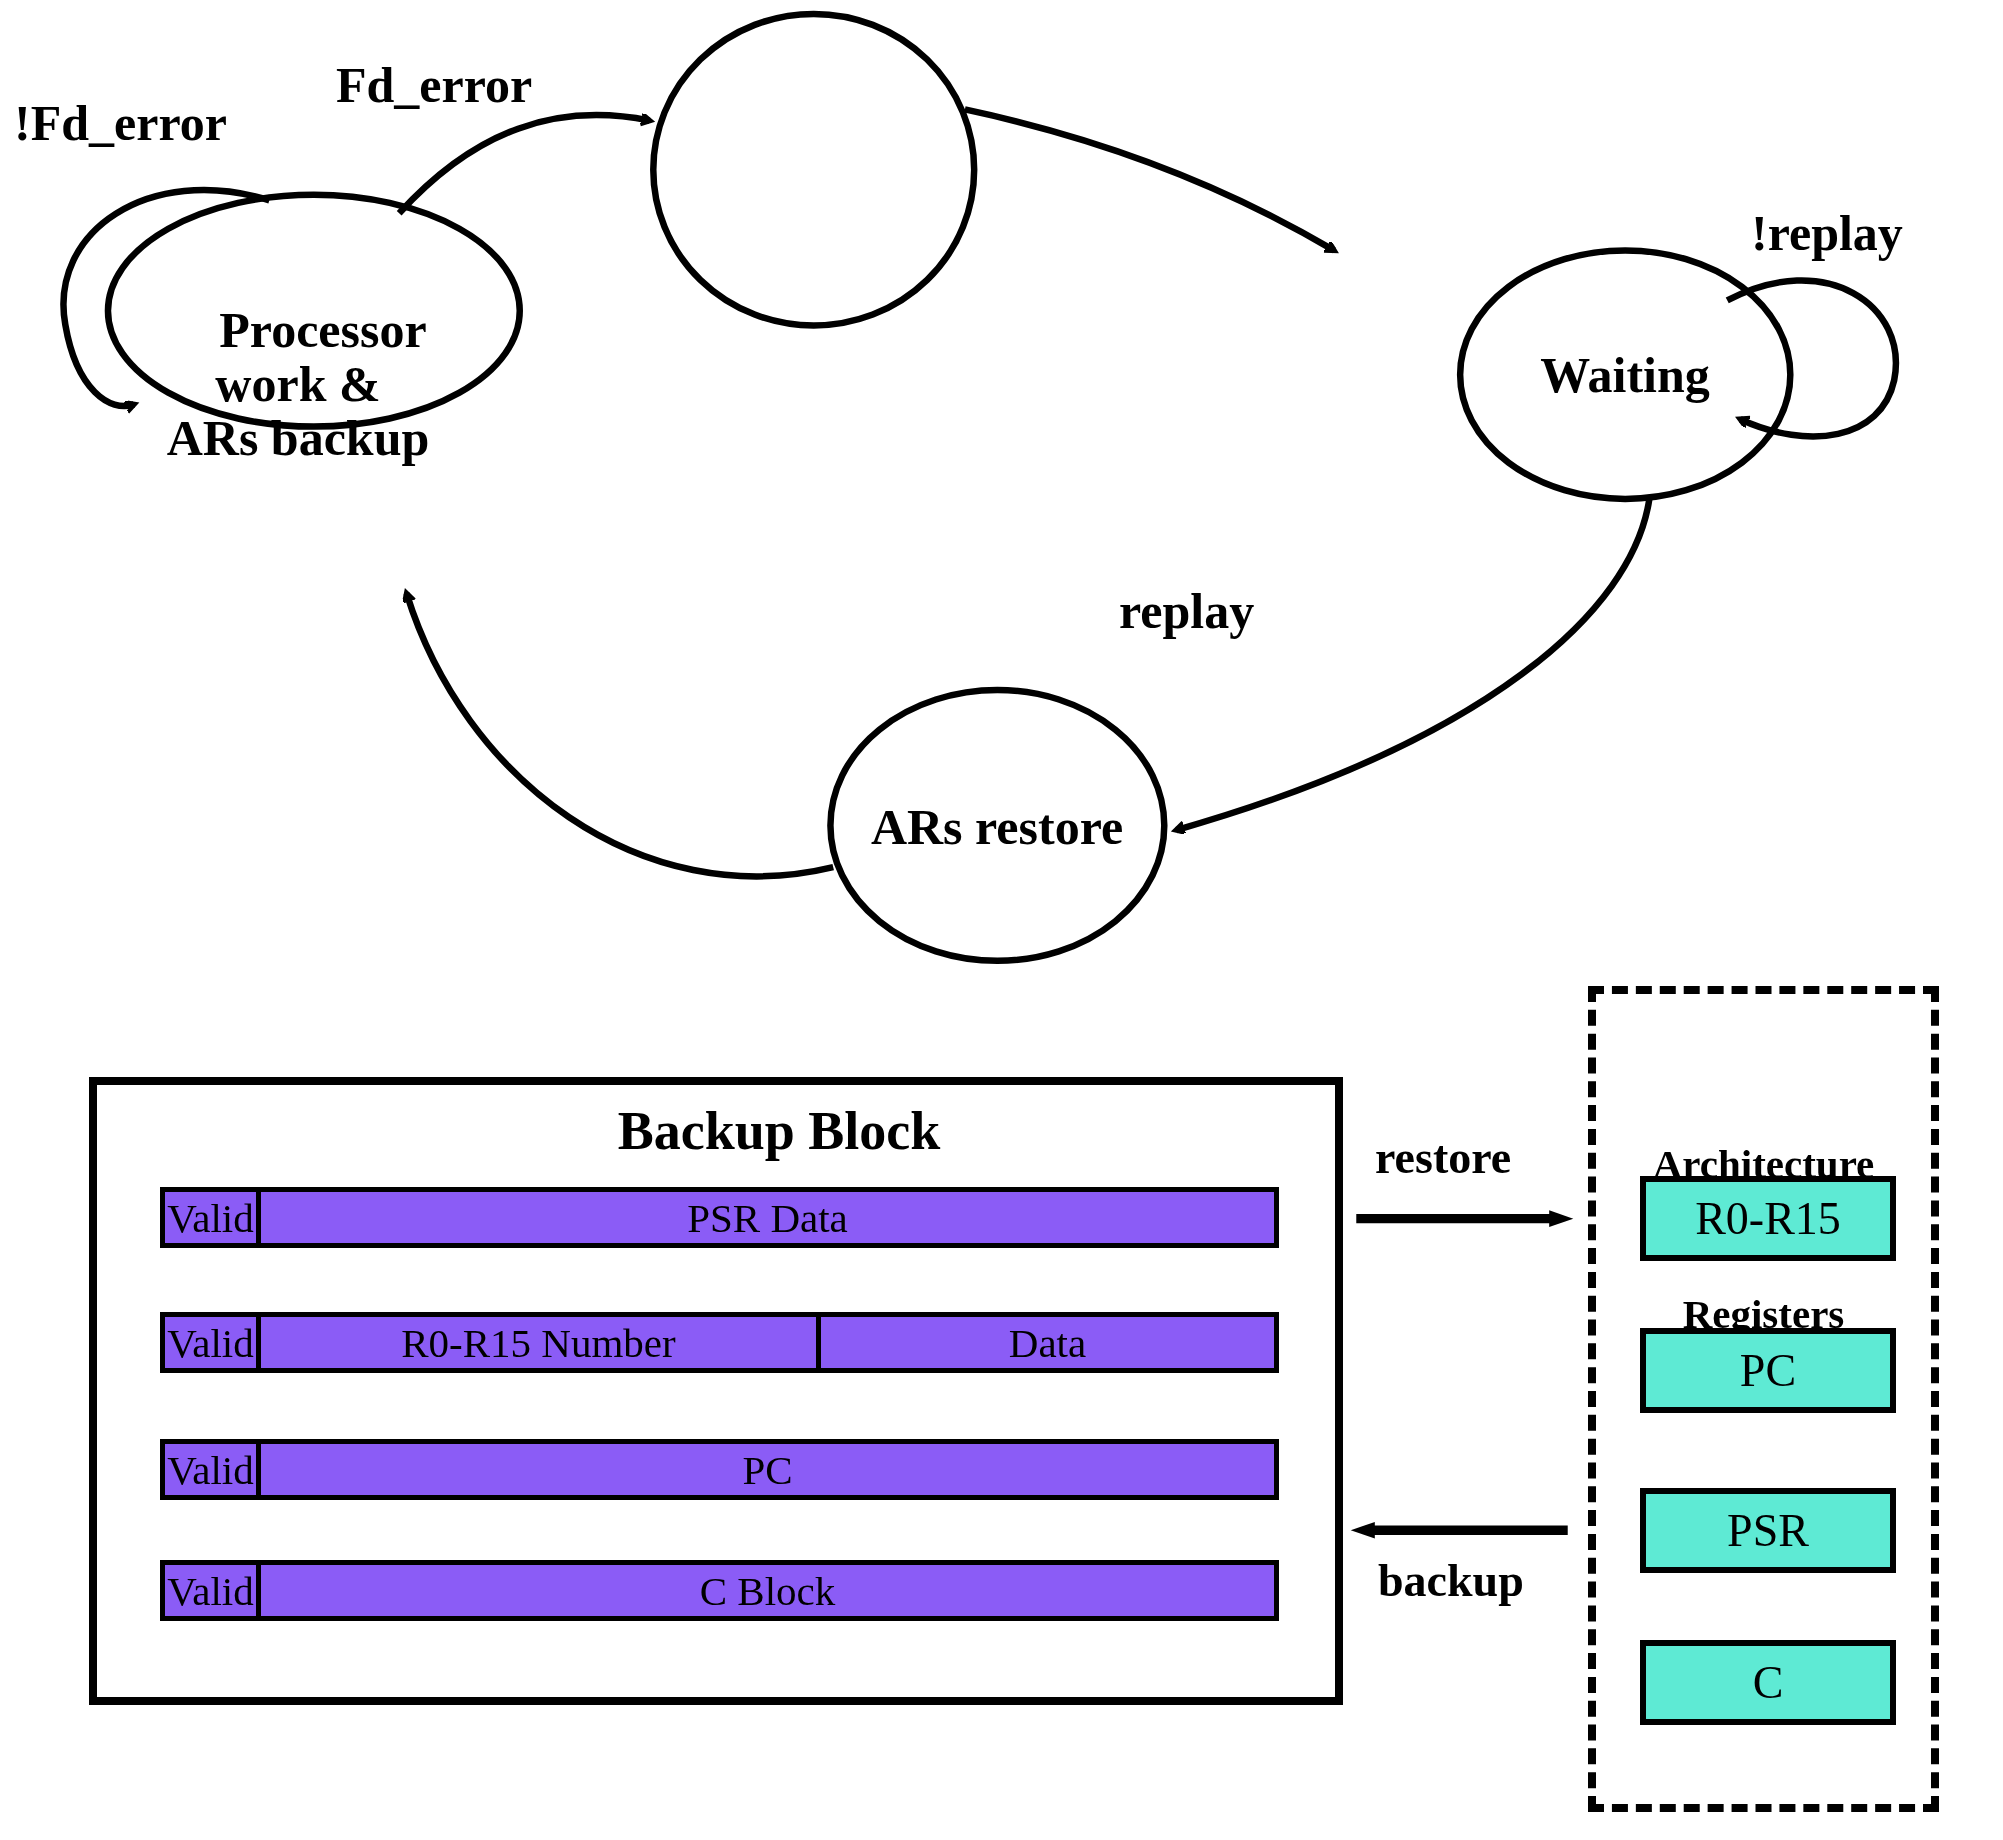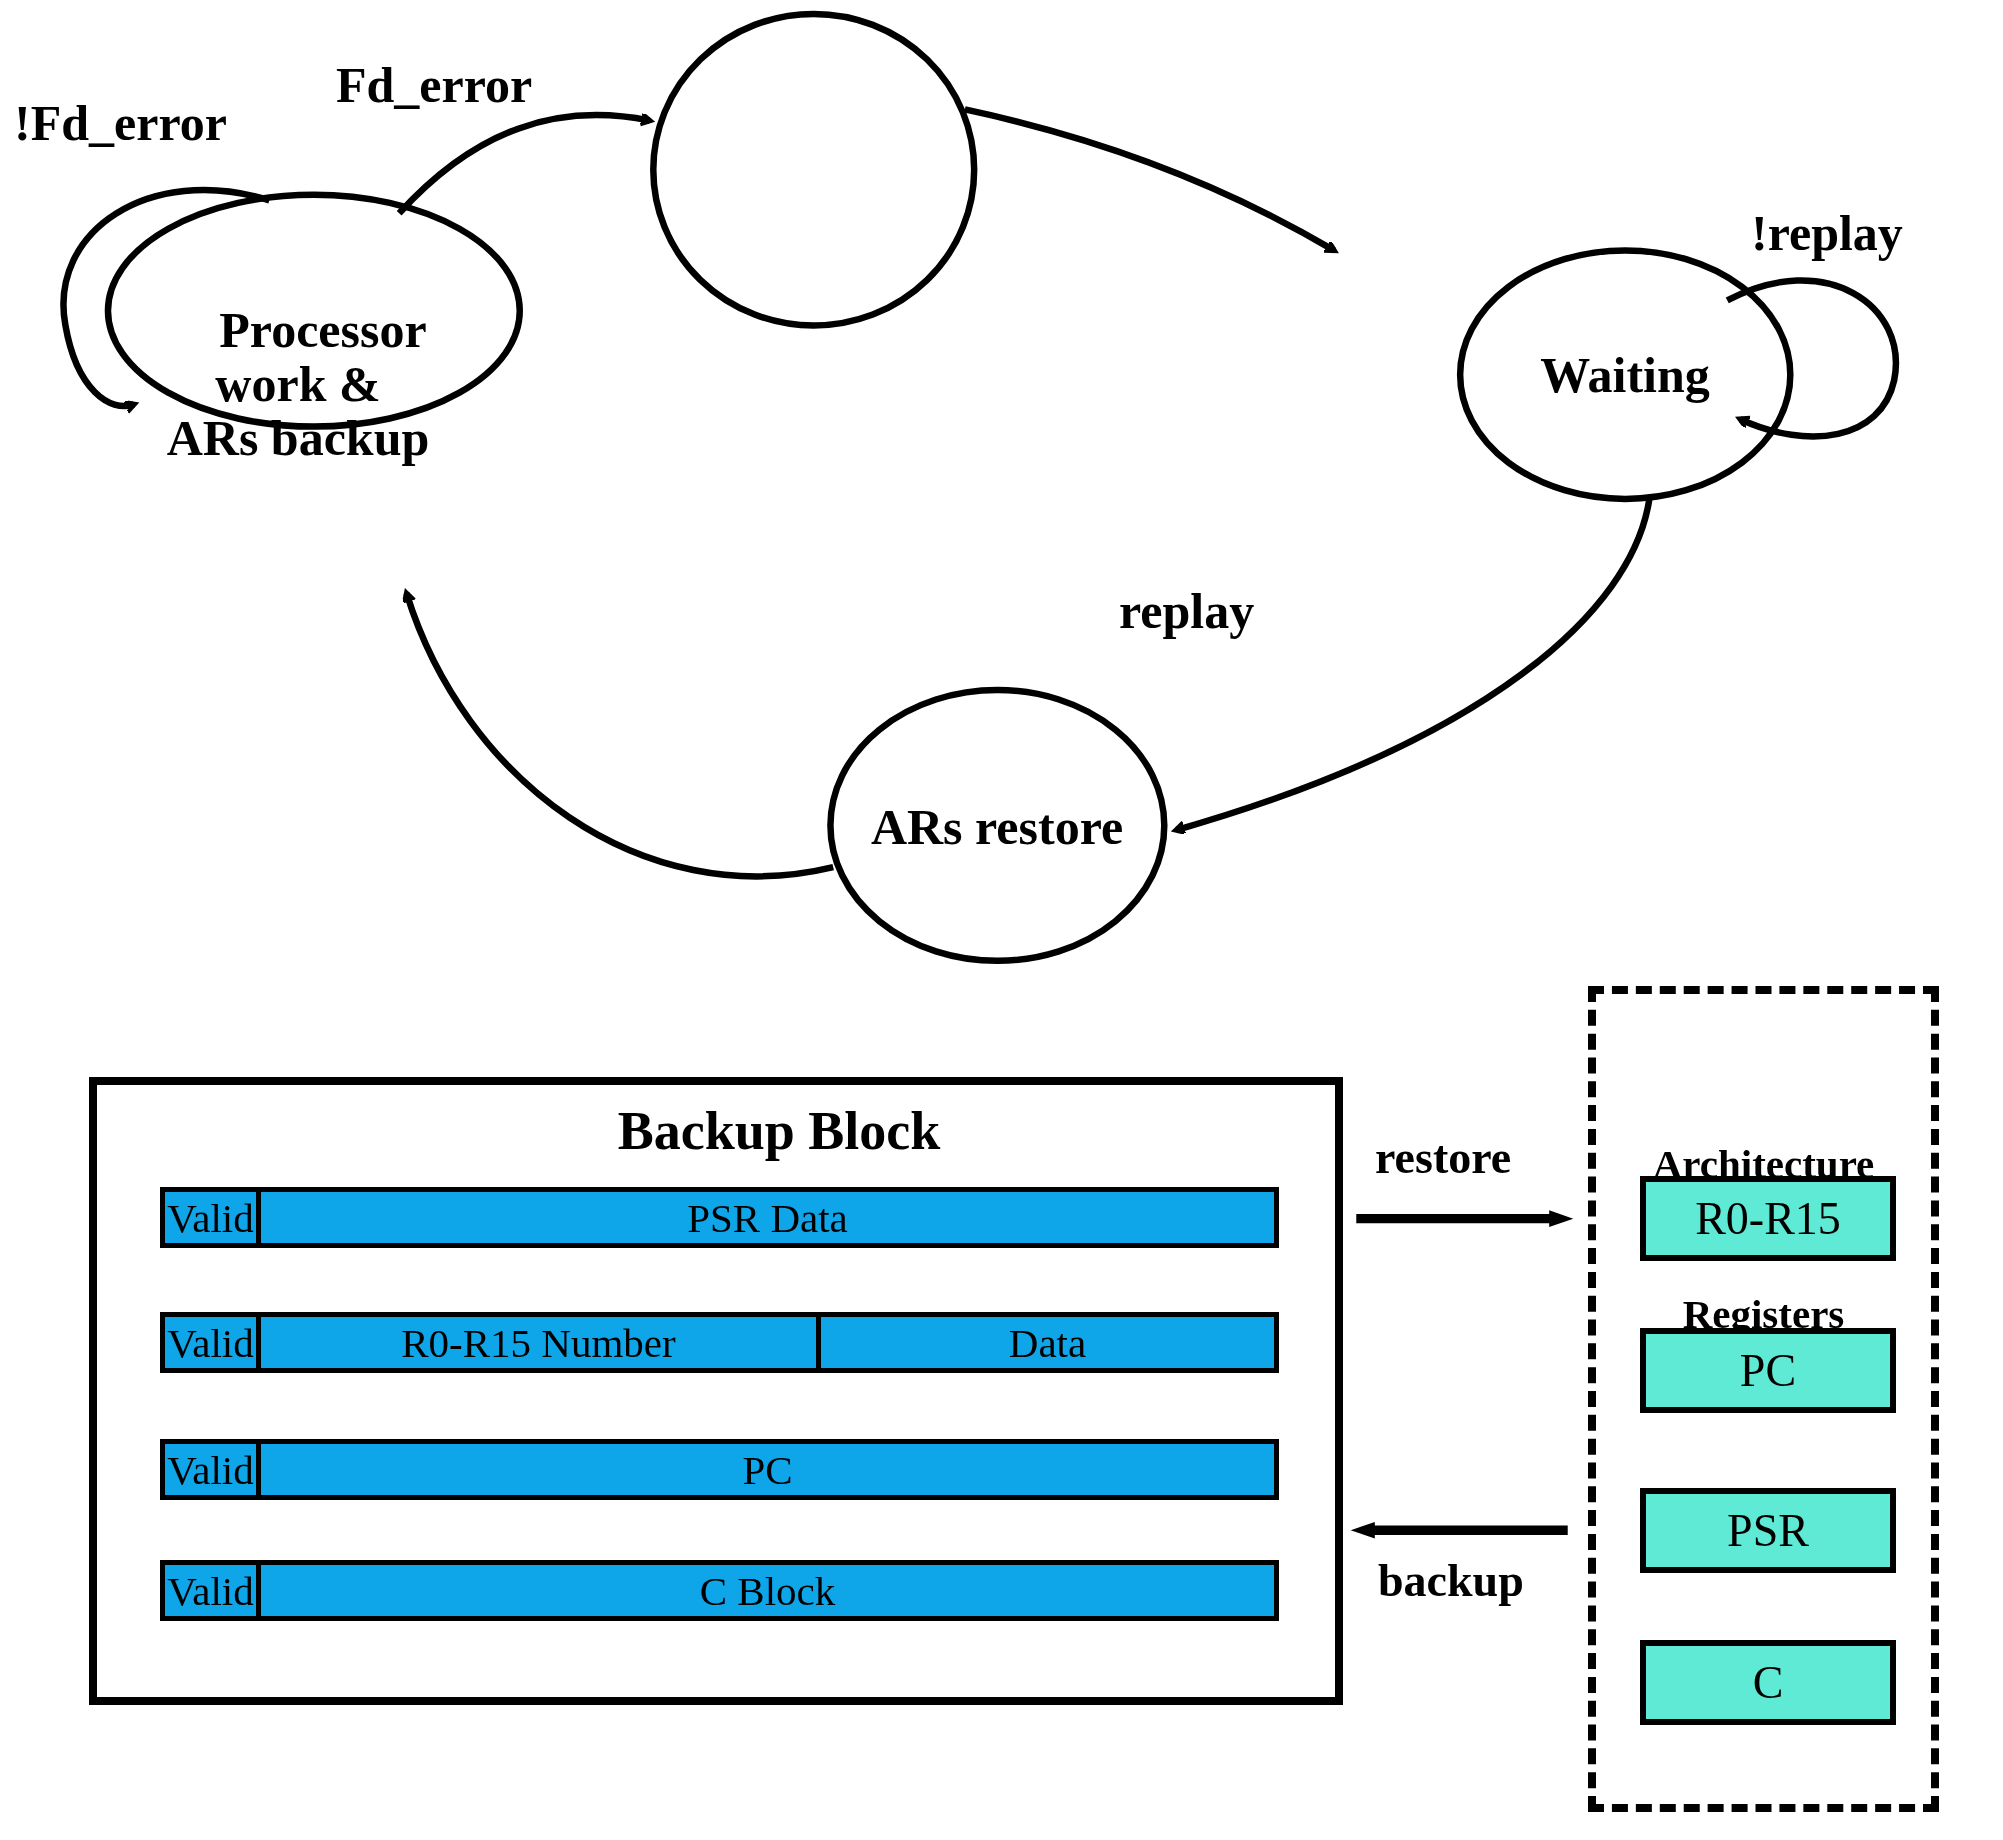--- a/index.html
+++ b/index.html
@@ -78,21 +78,21 @@
   }
   
   .bb-row {
     position: absolute;
     left: 160px;
     width: 1119px;
     height: 61px;
     border: 5.6px solid #000;
     box-sizing: border-box;
     display: flex;
-    background: #0ea5e9;
+    background: #8b5cf6;
   }
   .bb-cell {
     display: flex;
     align-items: center;
     justify-content: center;
     height: 100%;
     box-sizing: border-box;
     overflow: hidden;
   }
   .bb-cell.valid {

